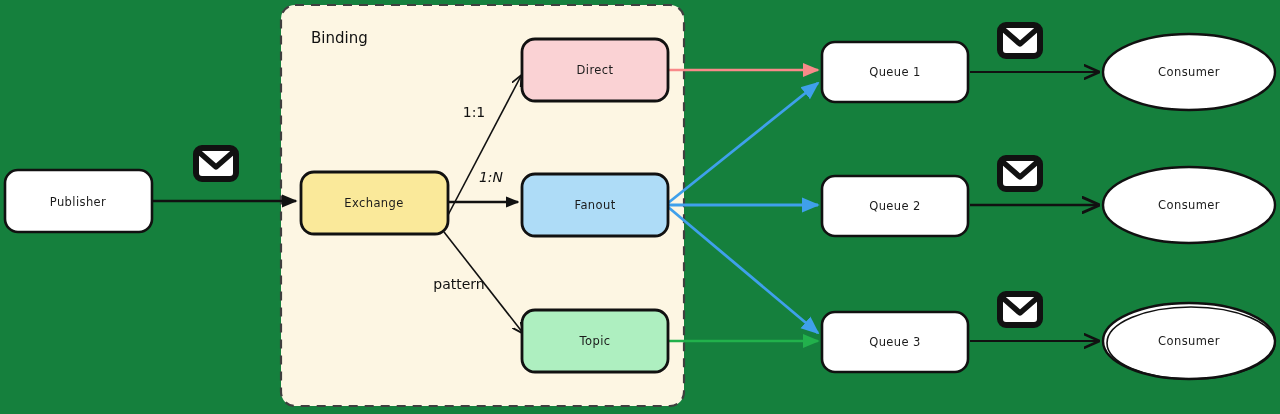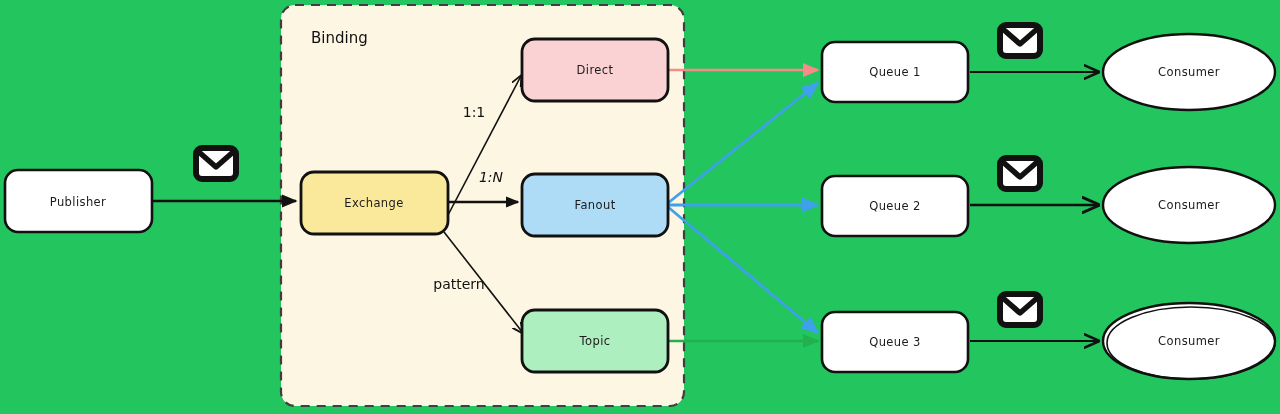--- a/index.html
+++ b/index.html
@@ -1,18 +1,18 @@
 <!DOCTYPE html>
 <html><head>
 <meta charset="utf-8">
 <style>
   html,body{margin:0;padding:0;background:#ffffff;}
   body{width:1280px;height:414px;overflow:hidden;
        font-family:"DejaVu Sans","Liberation Sans",sans-serif;}
-  #stage{position:relative;width:1280px;height:414px;background:#22c55e;}
+  #stage{position:relative;width:1280px;height:414px;background:#15803d;}
   svg#canvas{position:absolute;left:0;top:0;width:1280px;height:414px;}
   .nodelabel{font-family:"DejaVu Sans","Liberation Sans",sans-serif;
              font-size:11.5px;fill:#1b1b1b;text-anchor:middle;
              dominant-baseline:middle;letter-spacing:.4px;}
   .edgelabel{font-family:"DejaVu Sans","Liberation Sans",sans-serif;
              font-size:14px;fill:#111;text-anchor:middle;
              dominant-baseline:middle;}
   .edgelabel.ital{font-style:italic;}
   .grouplabel{font-family:"DejaVu Sans","Liberation Sans",sans-serif;
               font-size:15px;fill:#111;text-anchor:start;

